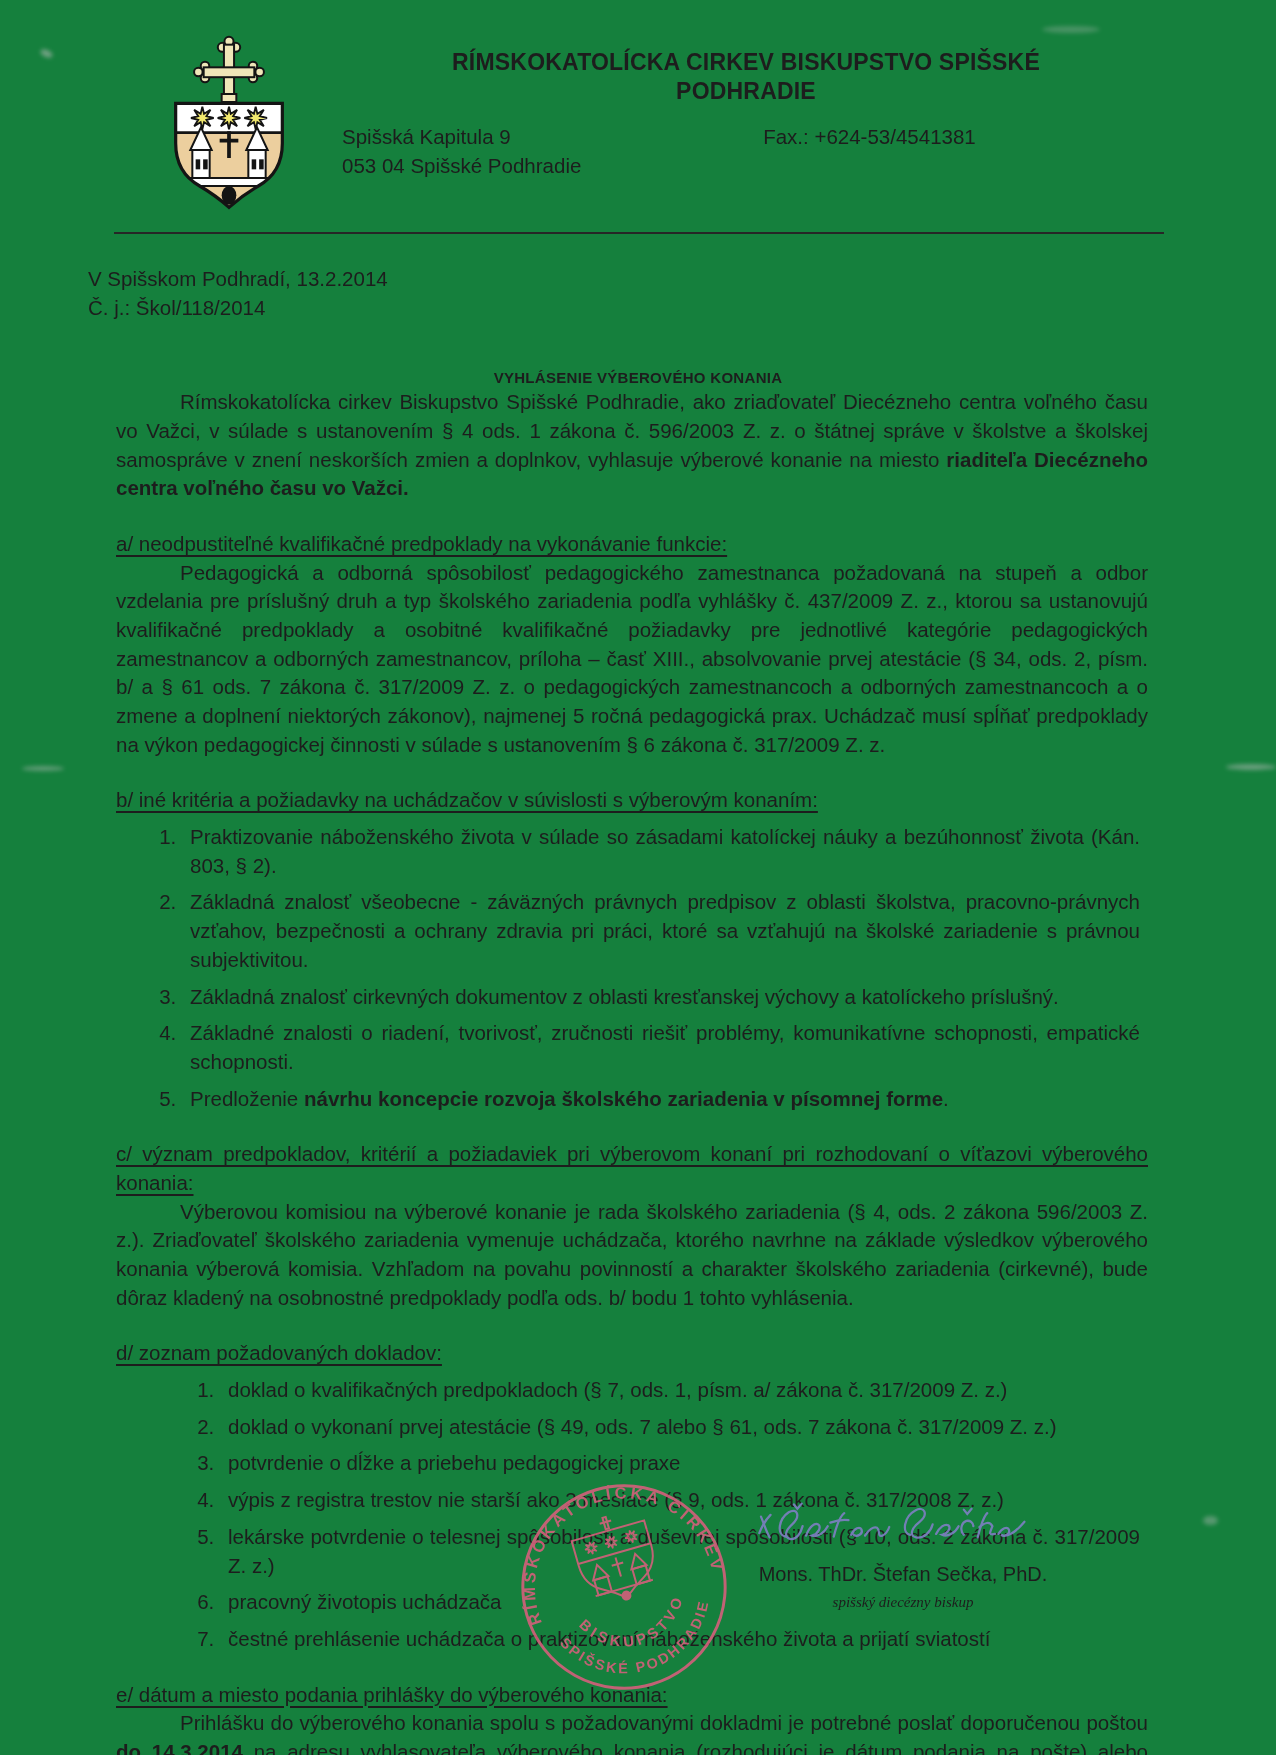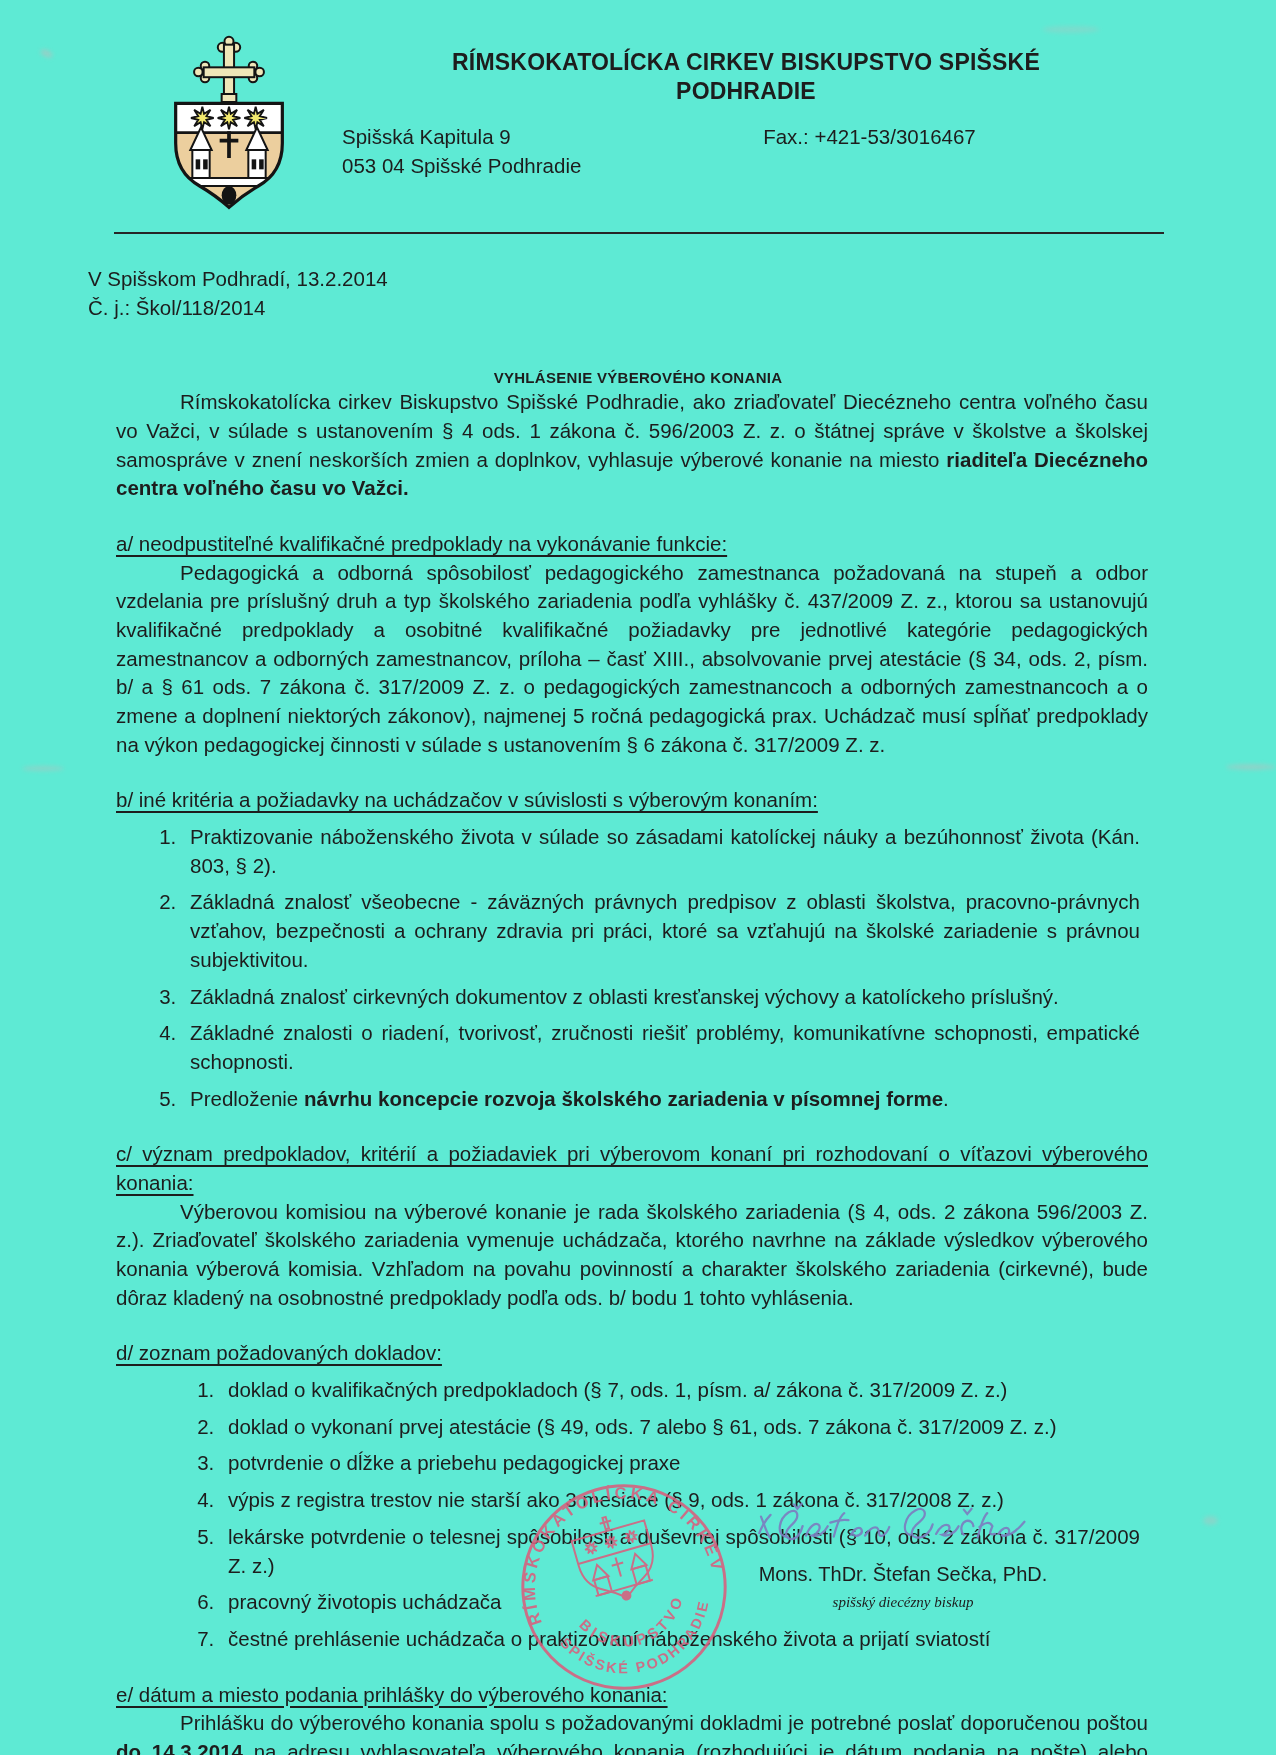--- a/index.html
+++ b/index.html
@@ -1,20 +1,20 @@
 <!DOCTYPE html>
 <html style="--stamp-ink: #d95f7d; --signature-ink: #7c7fc0; --shield-tan: #eccf9e; --star-yellow: #f2e96e; --cross-cream: #efe6b8; --text-ink: #1d1d1d;"><head>
 <meta charset="utf-8">
 <style>
   html,body{margin:0;padding:0;background:#ffffff;}
   .page{
     position:relative;
     width:1276px;height:1755px;
     margin:0 auto;
-    background:#5eead4;
+    background:#15803d;
     overflow:hidden;
     font-family:"Liberation Sans", sans-serif;
     font-size:20.5px;line-height:1.4;color:#1d1d1d;
   }
   
   .header{display:flex;align-items:flex-start;padding:34px 120px 0 138px;}
   .logo{width:182px;flex:0 0 182px;}
   .header-text{flex:1;margin-left:16px;padding-top:14px;}
   .org-name{
     font-weight:bold;font-size:23px;line-height:1.25;
@@ -130,21 +130,21 @@
       </svg>
     </div>
     <div class="header-text">
       <div class="org-name">RÍMSKOKATOLÍCKA CIRKEV BISKUPSTVO SPIŠSKÉ PODHRADIE</div>
       <div class="contact-row">
         <div class="addr">
           <div>Spišská Kapitula 9</div>
           <div>053 04  Spišské Podhradie</div>
         </div>
         <div class="telfax">
-          <div>Fax.: +421-53/3016467</div>
+          <div>Fax.: +624-53/4541381</div>
         </div>
       </div>
     </div>
   </div>
 
   <hr class="rule">
 
   <div class="meta">
     <div>V Spišskom Podhradí, 13.2.2014</div>
     <div>Č. j.: Škol/118/2014</div>

